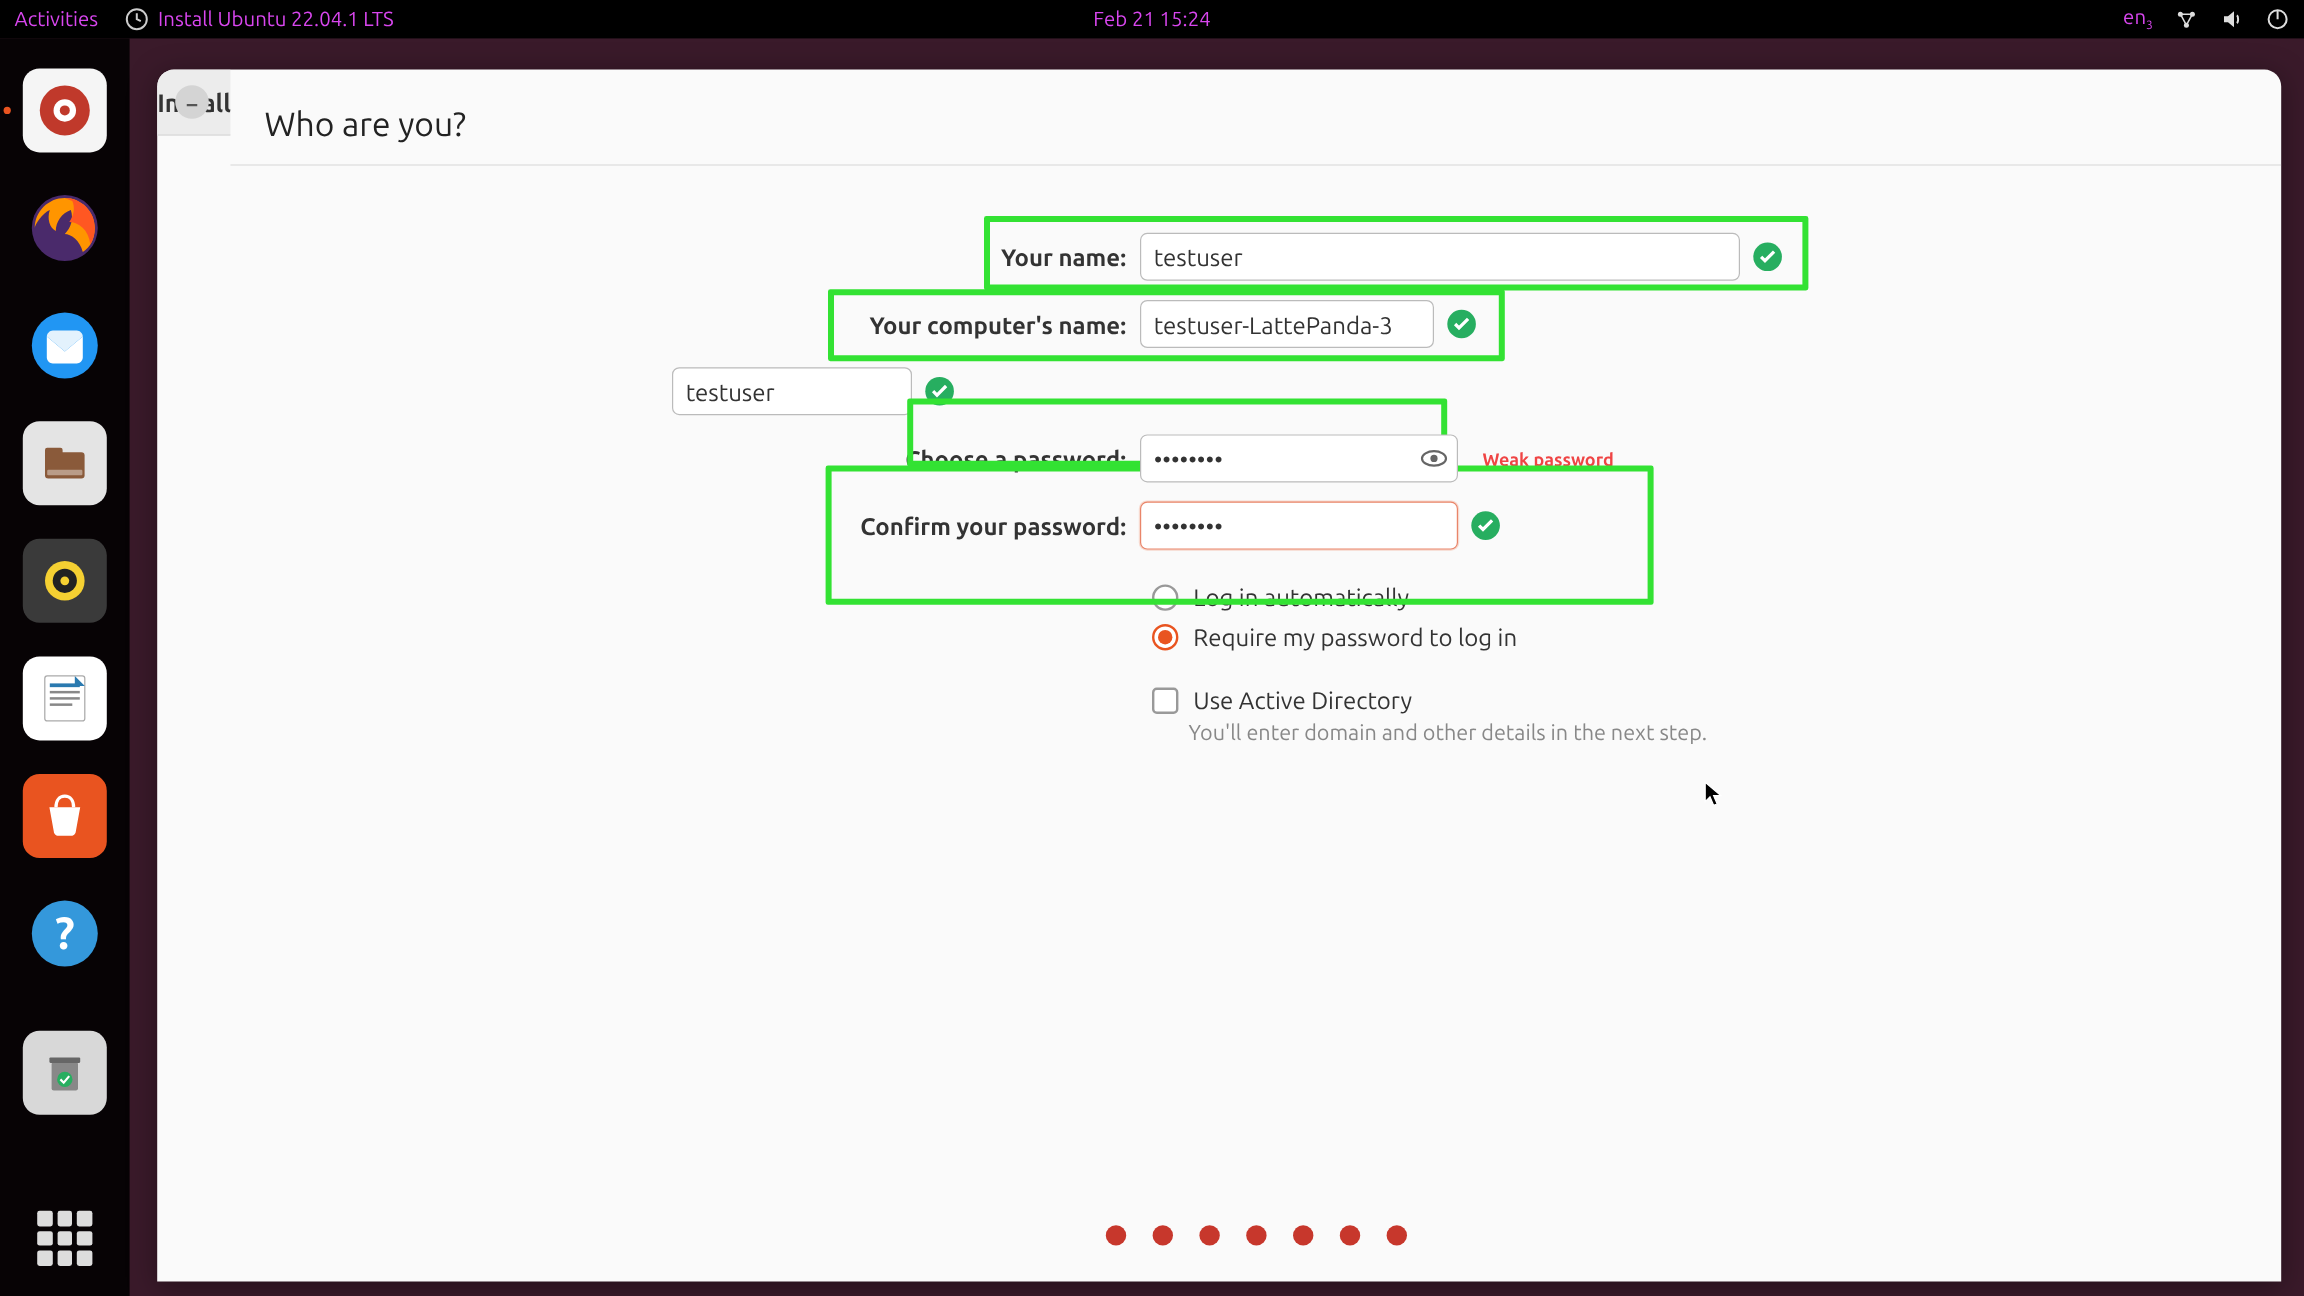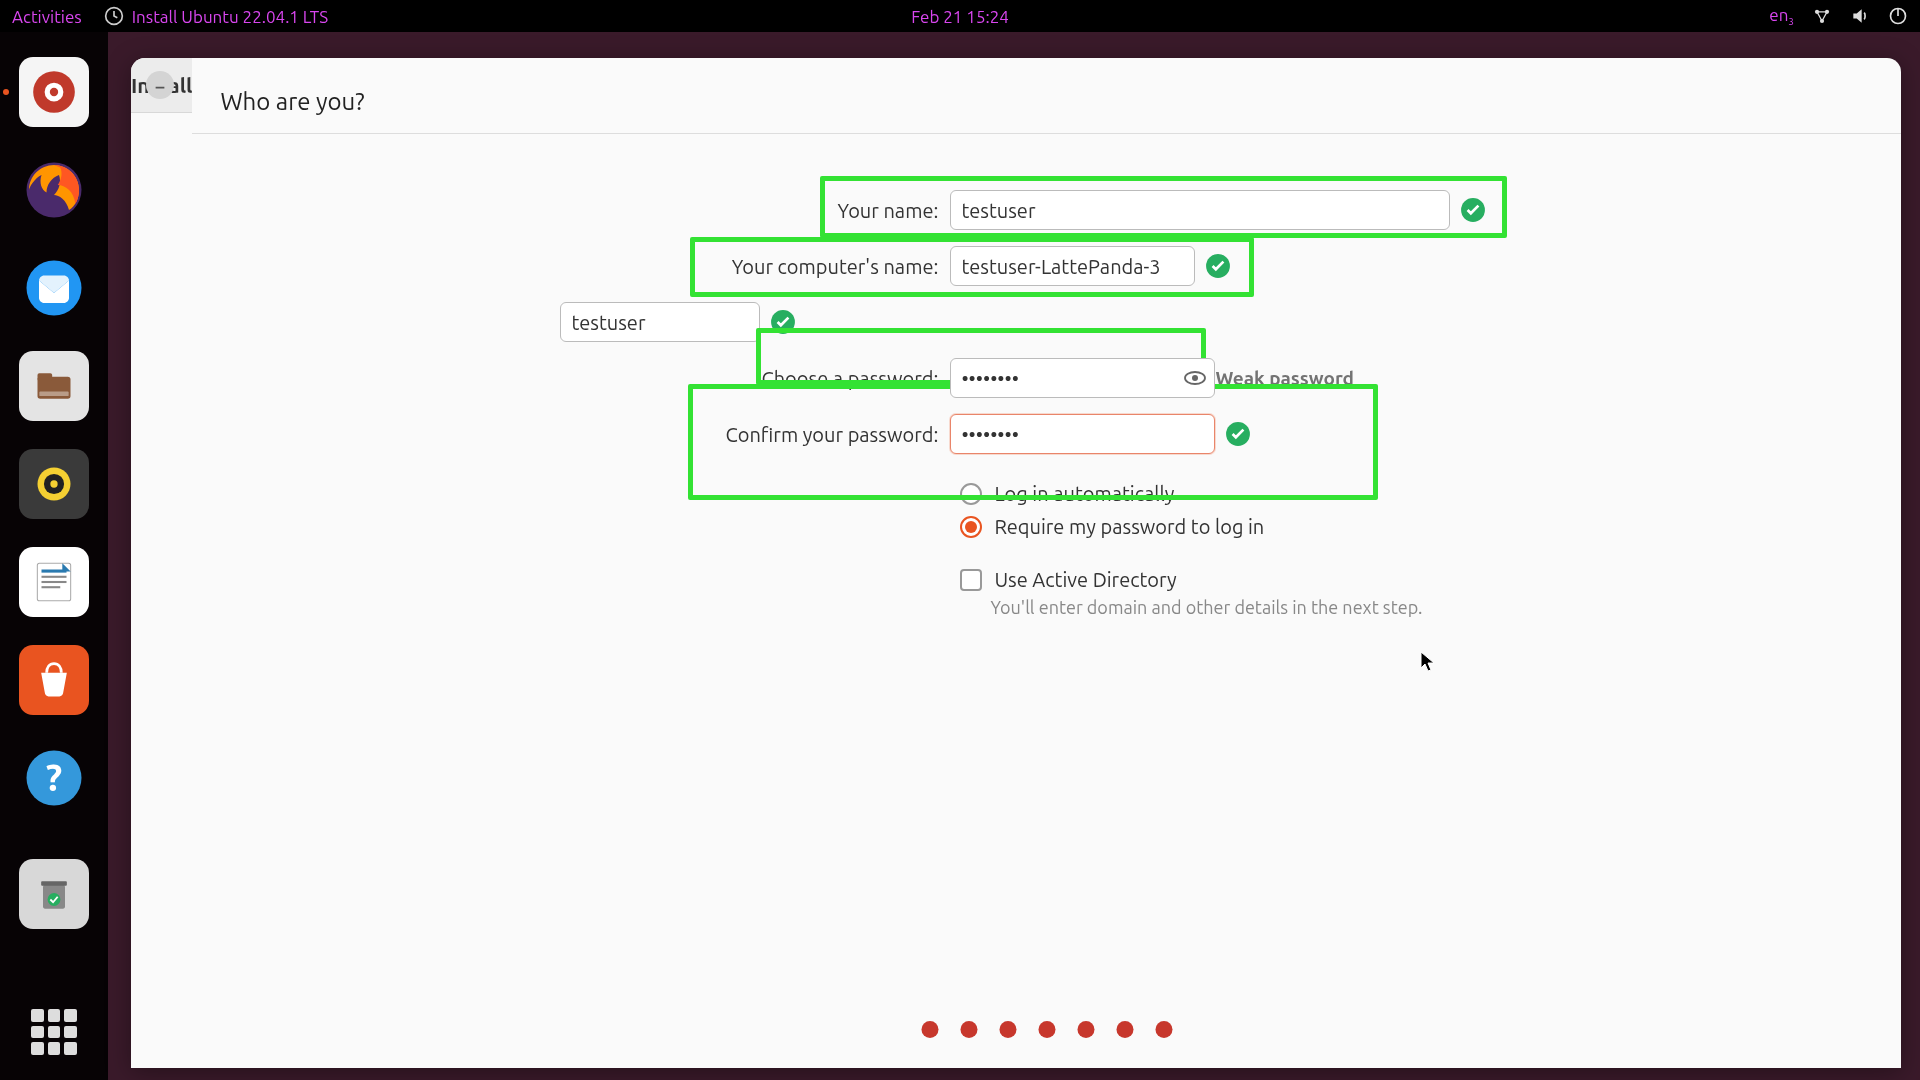--- a/index.html
+++ b/index.html
@@ -126,21 +126,21 @@
     color: #555;
     cursor: pointer;
   }
 
   .content {
     flex: 1;
     padding: 30px 28px 0;
     position: relative;
   }
   .page-title {
-    font-size: 24px;
+    font-size: 28px;
     font-weight: 400;
     color: #222;
     margin-bottom: 18px;
   }
   .divider {
     border: none;
     border-top: 1px solid #ddd;
     margin-bottom: 48px;
     margin-left: -28px;
     margin-right: -28px;
@@ -154,20 +154,21 @@
     display: flex;
     align-items: center;
     min-height: 56px;
   }
   .form-label {
     width: 390px;
     text-align: right;
     padding-right: 12px;
     font-size: 20px;
     color: #333;
+    font-weight: bold;
   }
   .input {
     height: 40px;
     border: 1px solid #bbb;
     border-radius: 6px;
     background: #fff;
     padding: 0 10px;
     font-size: 20px;
     color: #333;
     font-family: inherit;
@@ -203,24 +204,24 @@
   .pw-wrap { position: relative; }
   .eye-icon {
     position: absolute;
     right: 8px;
     top: 50%;
     transform: translateY(-50%);
     width: 24px; height: 24px;
     cursor: pointer;
   }
   .pw-strength {
-    color: #737373;
+    color: #ef4444;
     font-weight: 700;
-    font-size: 19px;
-    margin-left: 0;
+    font-size: 15px;
+    margin-left: 20px;
   }
 
   
   .hl {
     border: 5px solid #33e233;
     position: absolute;
     pointer-events: none;
     border-radius: 2px;
   }
 

